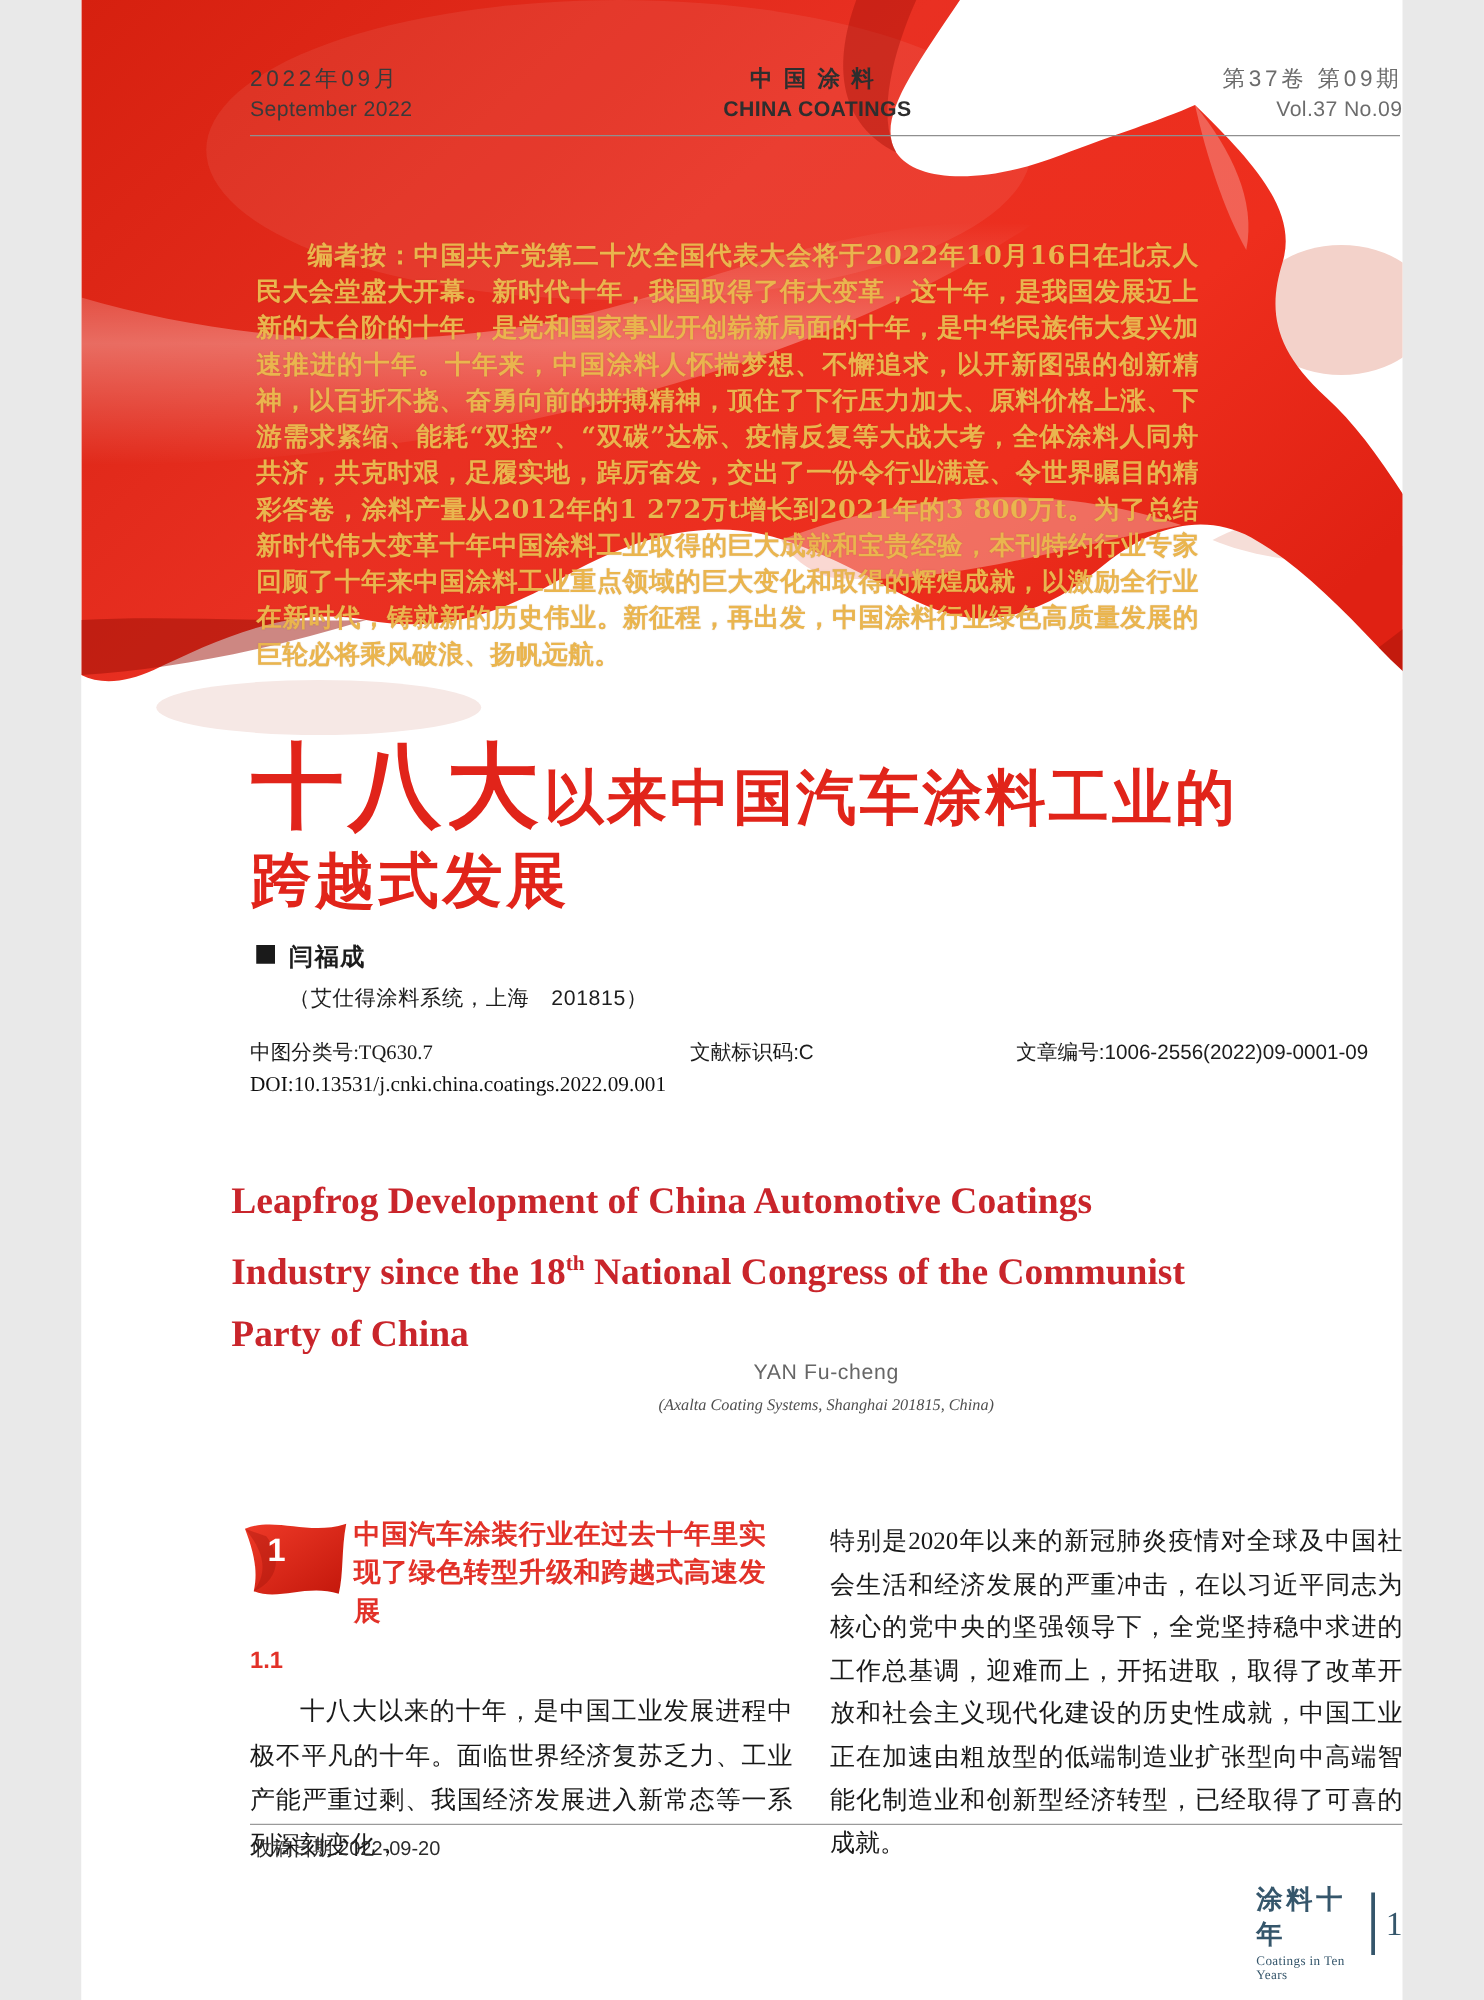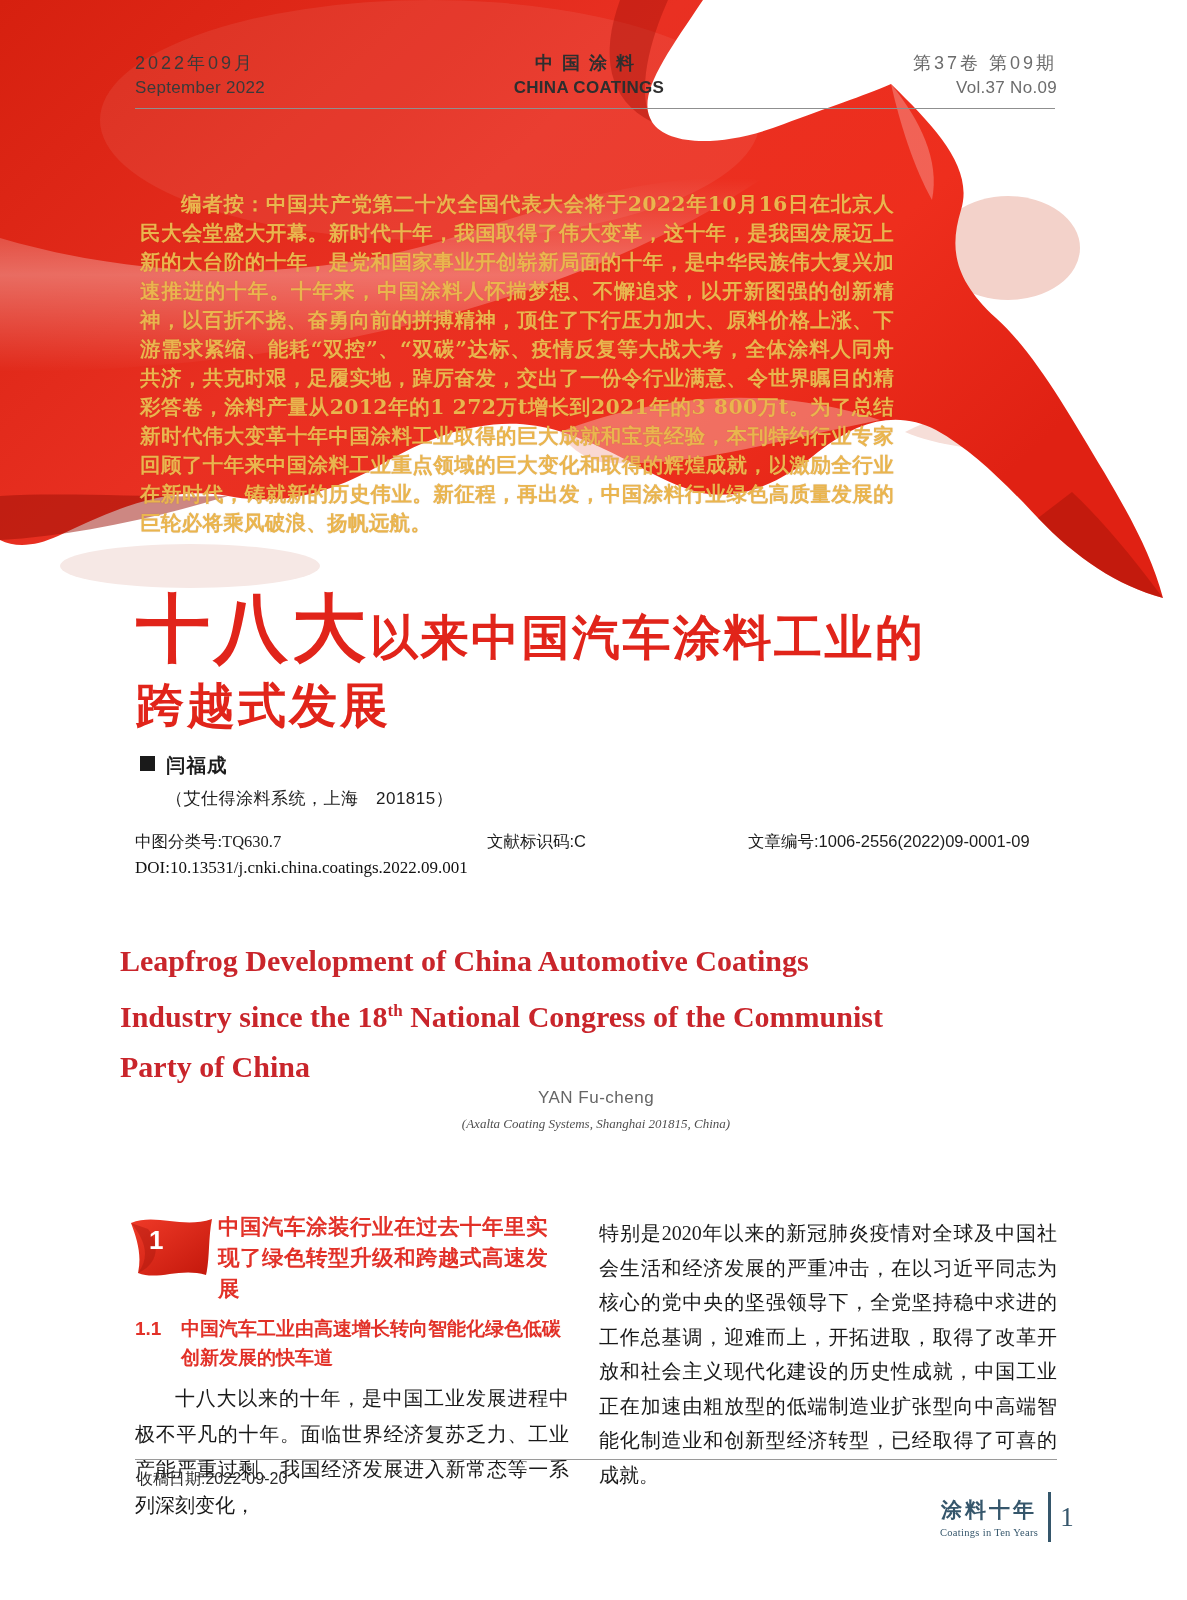--- a/index.html
+++ b/index.html
@@ -1,16 +1,16 @@
 <!DOCTYPE html>
 <html><head>
 <meta charset="utf-8">
 <style>
   html,body{margin:0;padding:0;background:#e9e9e9;}
-  .page{position:relative;width:1187px;height:1600px;margin:0 auto;background:#ffffff;
+  .page{position:relative;width:1057px;height:1600px;margin:0 auto;background:#ffffff;
         overflow:hidden;font-family:"Liberation Sans",sans-serif;}
   .flag{position:absolute;top:0;left:0;}
 
   
   .masthead{position:absolute;top:50px;left:135px;width:922px;display:flex;
             justify-content:space-between;align-items:flex-start;}
   .mh-left,.mh-center,.mh-right{line-height:1.45;}
   .mh-left{text-align:left;color:#3a3a3a;}
   .mh-center{text-align:center;color:#2e2e2e;}
   .mh-right{text-align:right;color:#6c6c6c;}
@@ -66,21 +66,21 @@
   .body-para{font-family:"Liberation Serif",serif;font-size:20px;line-height:35.5px;color:#191919;
     text-align:justify;margin:9px 0 0;}
   .indent{text-indent:2em;}
   .col-right .body-para{margin-top:4px;line-height:34.5px;}
 
   
   .foot-rule{position:absolute;top:1459px;left:135px;width:922px;height:1px;background:#9a9a9a;}
   .received{position:absolute;top:1469px;left:137px;font-size:16px;color:#2b2b2b;}
   .bio{position:absolute;top:1497px;left:137px;font-size:16px;color:#2b2b2b;}
   .series{position:absolute;top:1492px;left:940px;display:flex;align-items:center;}
-  .series-text{text-align:center;color:#35566b;}
+  .series-text{text-align:left;color:#35566b;margin-top:13px;}
   .series-cn{font-size:21px;font-weight:bold;letter-spacing:3px;}
   .series-en{font-size:10.5px;font-family:"Liberation Serif",serif;margin-top:3px;letter-spacing:0.3px;}
   .series-bar{width:3px;height:50px;background:#35566b;margin:0 9px 0 10px;}
   .page-num{font-size:27px;color:#35566b;font-family:"Liberation Serif",serif;}
 </style>
 </head>
 <body>
 
 <div class="page">
 
@@ -174,21 +174,20 @@
           <svg width="86" height="66" viewBox="0 0 86 66">
             <path d="M3 10 C28 0 54 16 84 6 C80 26 82 46 78 62 C52 54 30 68 10 60 C14 42 9 26 3 10 Z" fill="url(#sfg)"></path>
             <path d="M3 10 C18 28 22 44 10 60 C28 52 34 34 20 16 Z" fill="#9c1208" opacity="0.35"></path>
           </svg>
           <span class="sec-num">1</span>
         </span>
         <span class="sec-title">中国汽车涂装行业在过去十年里实现了绿色转型升级和跨越式高速发展</span>
       </div>
       <div class="sub-head">
         <span class="sub-num">1.1</span>
-        <span class="sub-title">中国汽车工业由高速增长转向智能化绿色低碳创新发展的快车道</span>
       </div>
       <p class="body-para indent">十八大以来的十年，是中国工业发展进程中极不平凡的十年。面临世界经济复苏乏力、工业产能严重过剩、我国经济发展进入新常态等一系列深刻变化，</p>
     </div>
     <div class="col col-right">
       <p class="body-para">特别是2020年以来的新冠肺炎疫情对全球及中国社会生活和经济发展的严重冲击，在以习近平同志为核心的党中央的坚强领导下，全党坚持稳中求进的工作总基调，迎难而上，开拓进取，取得了改革开放和社会主义现代化建设的历史性成就，中国工业正在加速由粗放型的低端制造业扩张型向中高端智能化制造业和创新型经济转型，已经取得了可喜的成就。</p>
     </div>
   </div>
 
   <div class="foot-rule"></div>
   <div class="received">收稿日期:2022-09-20</div>

